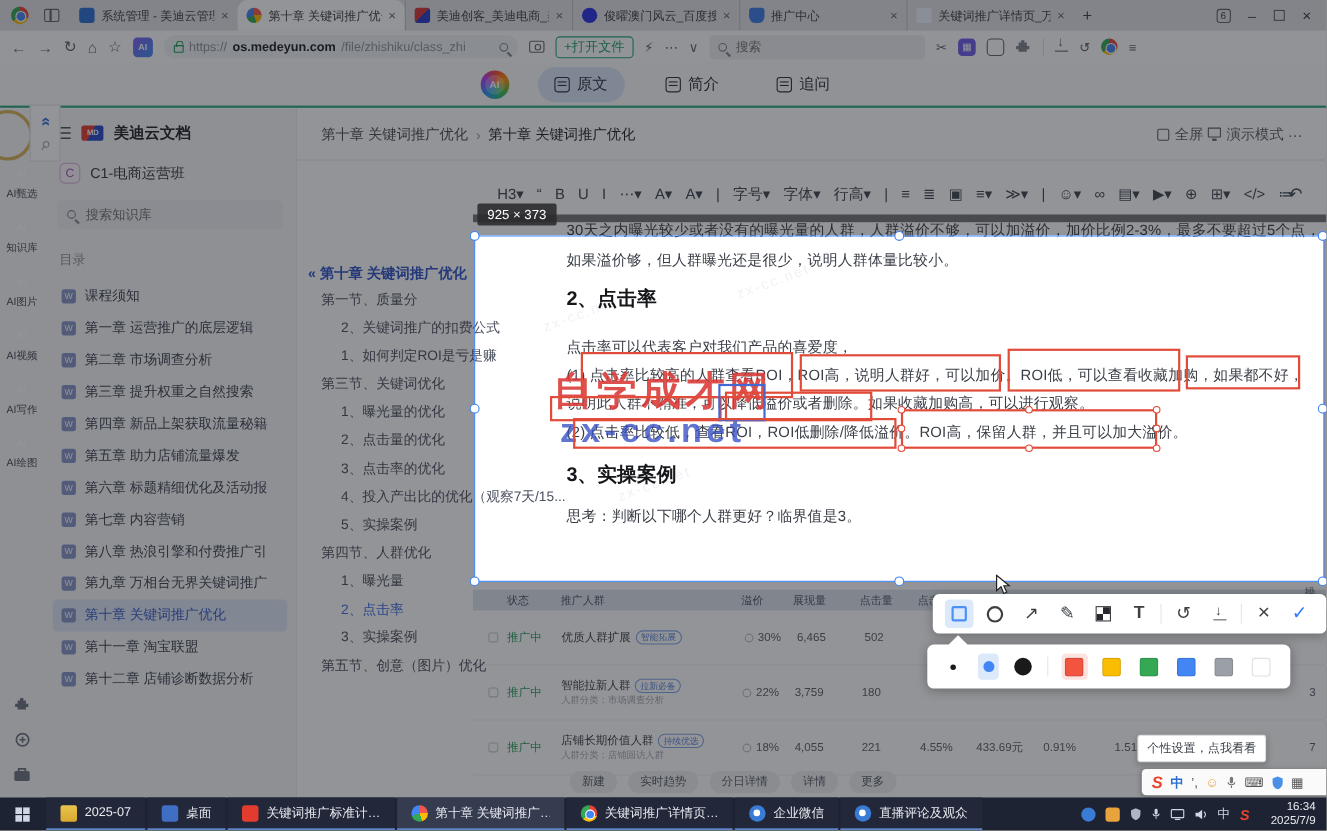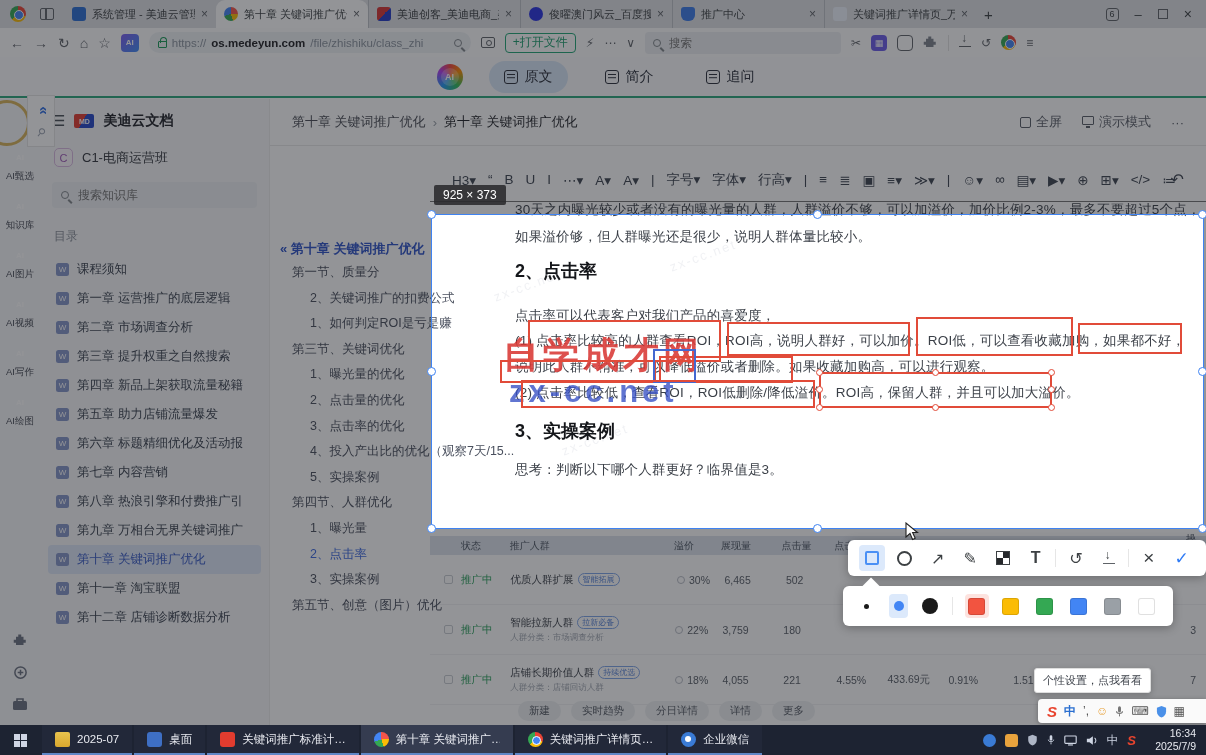--- a/index.html
+++ b/index.html
@@ -85,36 +85,36 @@
 
   
   .badge-red{position:absolute;left:-16px;top:100px;width:46px;height:46px;border-radius:50%;background:radial-gradient(circle at 38% 35%,#e0limited 0,#e05a4e 0,#a8281f 80%);border:3px solid #d8b35a;z-index:30;}
   .float-widget{position:absolute;left:27px;top:95px;width:28px;height:52px;background:#fff;border:1px solid #e4e4e4;z-index:30;display:flex;flex-direction:column;align-items:center;justify-content:space-around;padding:4px 0;}
   .chev{color:#2f6fe4;font-weight:bold;font-size:15px;transform:rotate(-90deg);letter-spacing:-2px;}
   .pinico{color:#9aa2b0;font-size:11px;transform:rotate(40deg);}
 
   
   .crumbbar{position:absolute;left:270px;top:99px;right:0;height:47px;background:#fff;border-bottom:1px solid #e9e9e9;display:flex;align-items:center;padding:0 22px;font-size:13px;color:#4a4d55;z-index:5;}
   .crumb-cur{color:#1d1f24;}
-  .crumb-actions{margin-left:auto;display:flex;align-items:center;gap:20px;color:#585d66;}
+  .crumb-actions{margin-left:auto;display:flex;align-items:center;gap:4px;color:#585d66;}
   .act{display:flex;align-items:center;gap:5px;}
   .expico{width:11px;height:11px;border:1.4px solid #585d66;border-radius:2px;}
   .monico{width:12px;height:9px;border:1.4px solid #585d66;border-radius:1px;position:relative;margin-top:-3px;}
   .monico::after{content:"";position:absolute;left:3px;top:9px;width:4px;height:2px;background:#585d66;}
   .toc{position:absolute;left:270px;top:146px;width:160px;bottom:30px;background:#fff;z-index:4;}
   .toc-title{position:absolute;left:10px;top:94px;font-size:13px;font-weight:bold;color:#2e53c8;white-space:nowrap;}
   .toc-list{position:absolute;left:0;top:114px;width:100%;}
   .toc-item{height:25.6px;line-height:25.6px;font-size:12.5px;color:#4a505e;white-space:nowrap;}
   .toc-item.lv1{padding-left:22px;}
   .toc-item.lv2{padding-left:40px;}
   .toc-item.active{color:#3f6be0;}
 
   
   .content{position:absolute;left:430px;top:146px;right:0;bottom:30px;background:#fff;}
-  .etoolbar{position:absolute;left:430px;top:158px;right:0;height:44px;display:flex;align-items:center;gap:24px;padding:0 22px;color:#3d4450;font-size:13.5px;border-bottom:1px solid #737373;z-index:3;}
+  .etoolbar{position:absolute;left:430px;top:158px;right:0;height:44px;display:flex;align-items:center;gap:24px;padding:0 22px;color:#3d4450;font-size:13.5px;border-bottom:7px solid #737373;z-index:3;}
   .etool{flex:none;}
   .etool.last{margin-left:auto;font-size:16px;}
   .para{position:absolute;font-size:13.5px;color:#3a3f47;white-space:nowrap;letter-spacing:.2px;z-index:2;}
   .hpara{position:absolute;font-size:18px;font-weight:bold;color:#14161a;white-space:nowrap;z-index:2;}
 
   .wm1{position:absolute;left:503px;top:331px;font-size:36px;font-weight:bold;color:rgba(213,42,38,.82);letter-spacing:4px;z-index:10;text-shadow:1px 1px 0 rgba(255,255,255,.5);}
   .wm2{position:absolute;left:509px;top:374px;font-size:31px;font-weight:bold;color:rgba(52,78,196,.78);letter-spacing:4px;z-index:10;}
   .ghost{position:absolute;color:rgba(110,122,148,.10);transform:rotate(-20deg);font-size:13px;letter-spacing:2px;z-index:1;}
 
   .annolayer{position:absolute;inset:0;z-index:20;pointer-events:none;}
@@ -779,20 +779,24 @@
           <span class="ttl">第十章 关键词推广…</span>
         </div>
         <div class="tbtn open">
           <span class="tico tico-chrome"></span>
           <span class="ttl">关键词推广详情页…</span>
         </div>
         <div class="tbtn open">
           <span class="tico tico-wecom"></span>
           <span class="ttl">企业微信</span>
         </div>
+        <div class="tbtn open">
+          <span class="tico tico-live"></span>
+          <span class="ttl">直播评论及观众</span>
+        </div>
       </div>
     <div class="tray">
       <span class="trico tr-wc"></span>
       <span class="trico tr-or"></span>
       <svg width="11" height="12" viewBox="0 0 12 14">
           <path d="M6 1l5 2v4c0 3.5-2.2 5.6-5 6.5C3.2 12.6 1 10.5 1 7V3z" fill="#aeb6c6"></path>
         </svg>
       <svg width="8" height="12" viewBox="0 0 12 16">
           <rect x="4" y="1" width="4" height="8" rx="2" fill="#cfd6e4"></rect>
           <path d="M2 7.5c0 4 8 4 8 0" fill="none" stroke="#cfd6e4" stroke-width="1.4"></path>

